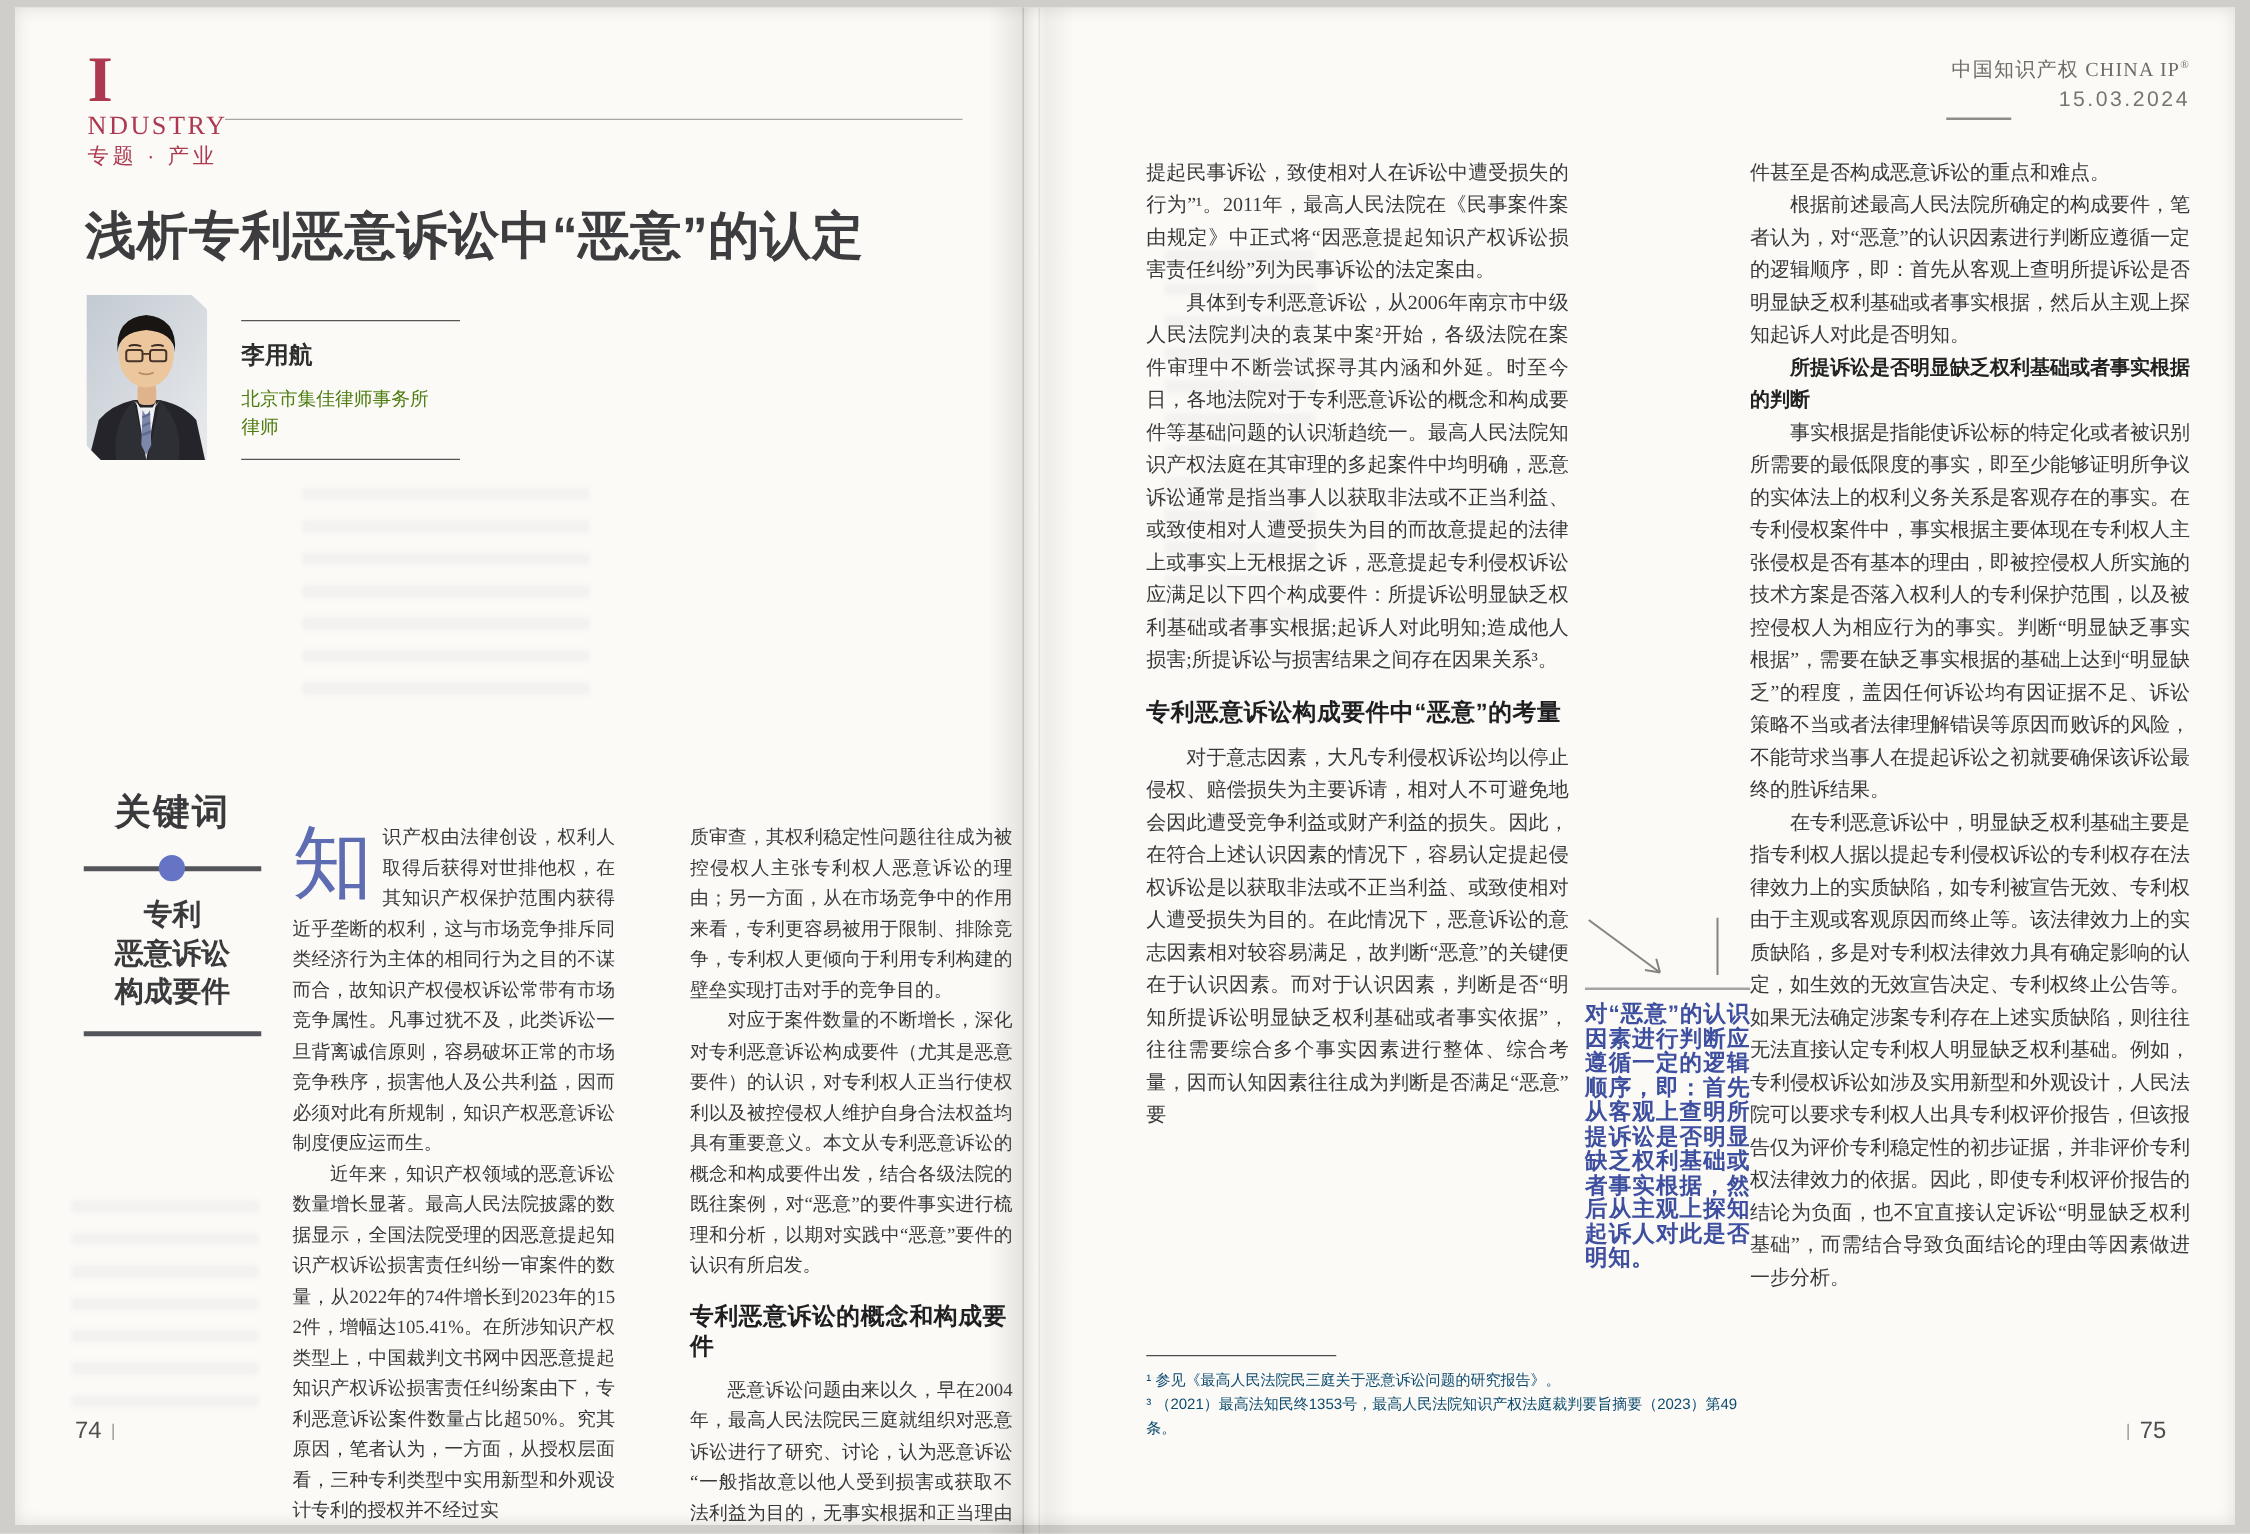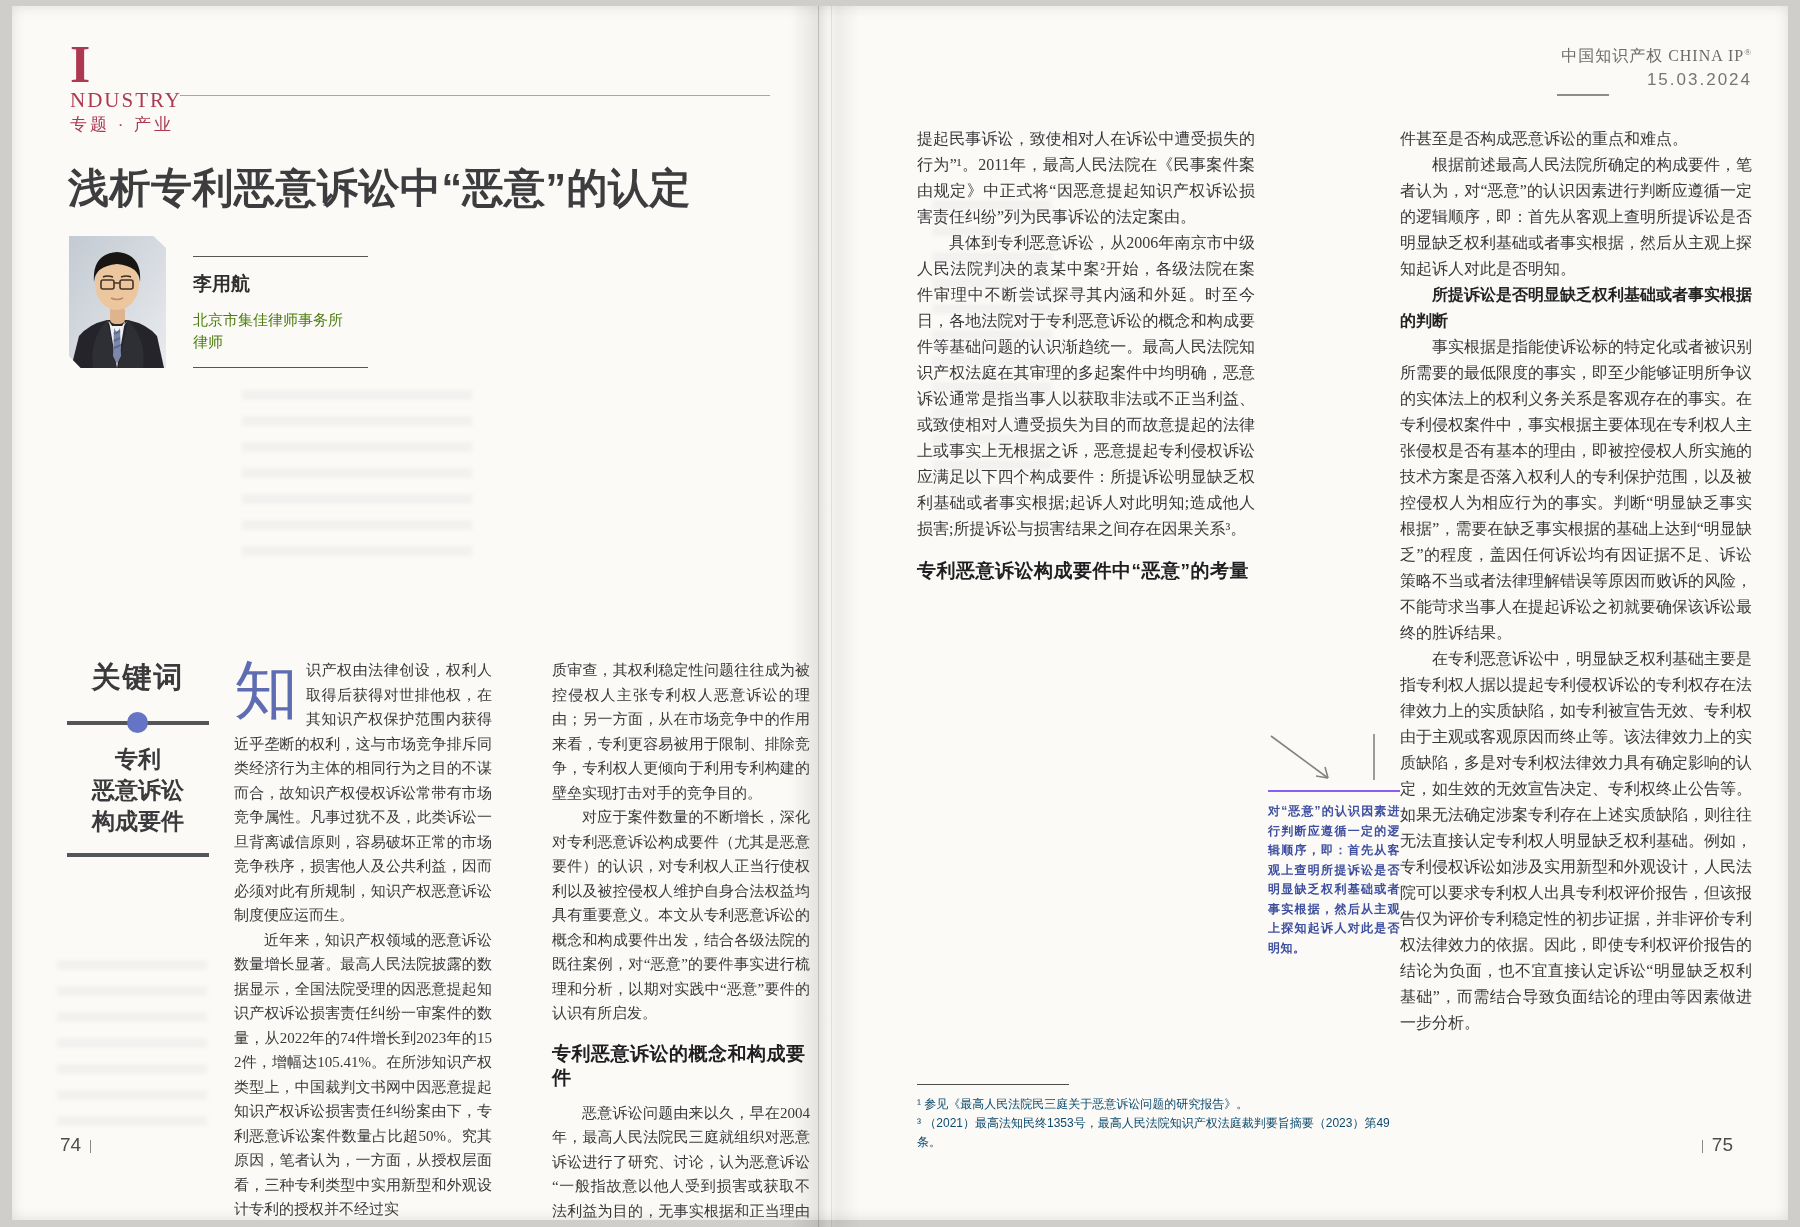--- a/index.html
+++ b/index.html
@@ -59,21 +59,21 @@
     clip-path:polygon(0 0,87% 0,100% 9%,100% 100%,12% 100%,0 91%);
     box-shadow:0 0 0 1px rgba(0,0,0,.05);
   }
   .author-info{position:absolute;left:124px;top:26px;width:175px;font-family:"Liberation Sans",sans-serif;}
   .author-rule{height:1px;background:#555;}
   .author-name{font-size:19px;font-weight:bold;color:#2e2e2e;margin:14px 0 12px;}
   .author-aff{font-size:15px;line-height:22px;color:#4d7c0f;}
   .author-rule-b{height:1px;background:#555;margin-top:14px;}
 
   
-  .keywords{position:absolute;left:55px;top:652px;width:142px;text-align:center;color:#3a3a3c;}
+  .keywords{position:absolute;left:55px;top:624px;width:142px;text-align:center;color:#3a3a3c;}
   .kw-title{font-size:29px;font-weight:bold;letter-spacing:2px;font-family:"Liberation Serif",serif;}
   .kw-divider{position:relative;height:22px;margin:14px 0 10px;}
   .kw-divider .bar{position:absolute;left:0;top:9px;width:100%;height:4px;background:#54555a;}
   .kw-divider .dot{position:absolute;left:50%;top:0;width:21px;height:21px;margin-left:-11px;border-radius:50%;background:#6674c6;}
   .kw-item{font-size:23px;font-weight:bold;line-height:31px;font-family:"Liberation Serif",serif;}
   .kw-bottom{height:4px;background:#54555a;margin-top:16px;}
 
   
   .col{position:absolute;text-align:justify;color:#39393b;word-break:break-all;}
   .col-left{font-size:15px;line-height:24.5px;}
@@ -90,23 +90,23 @@
     margin:16px 0 10px;text-align:left;text-indent:0;letter-spacing:.5px;
   }
   .sub-heading{
     font-family:"Liberation Sans",sans-serif;font-weight:bold;color:#222;text-indent:2em;
   }
 
   
   .pull-quote{position:absolute;left:1256px;top:728px;width:132px;}
   .pq-arrow{display:block;}
   .pq-text{
-    border-top:2px solid #8b5cf6;margin-top:4px;padding-top:10px;
+    border-top:2px solid #a3a3a3;margin-top:4px;padding-top:10px;
     font-family:"Liberation Sans","DejaVu Sans",sans-serif;
-    font-weight:bold;font-size:12px;line-height:19.5px;letter-spacing:.5px;
+    font-weight:bold;font-size:18px;line-height:19.5px;letter-spacing:.5px;
     color:#3e4f9f;text-align:justify;word-break:break-all;
   }
 
   
   .footnotes{position:absolute;left:905px;top:1078px;width:480px;font-family:"Liberation Sans",sans-serif;}
   .fn-rule{width:152px;height:1px;background:#4c4c4c;margin-bottom:10px;}
   .fn{font-size:12px;line-height:19px;color:#0c4a6e;}
 
   
   .pagenum{position:absolute;bottom:64px;font-family:"Liberation Sans",sans-serif;font-size:19px;color:#4d4d4d;font-weight:normal;}
@@ -219,20 +219,21 @@
     <div class="journal-header">
       <div class="journal-name"><span>中国知识产权 CHINA IP</span><sup>®</sup></div>
       <div class="journal-date">15.03.2024</div>
     </div>
     <div class="journal-rule"></div>
 
     <div class="col col-right" style="left:905px;top:120px;width:338px;">
       <p>提起民事诉讼，致使相对人在诉讼中遭受损失的行为”¹。2011年，最高人民法院在《民事案件案由规定》中正式将“因恶意提起知识产权诉讼损害责任纠纷”列为民事诉讼的法定案由。</p>
       <p class="ind">具体到专利恶意诉讼，从2006年南京市中级人民法院判决的袁某中案²开始，各级法院在案件审理中不断尝试探寻其内涵和外延。时至今日，各地法院对于专利恶意诉讼的概念和构成要件等基础问题的认识渐趋统一。最高人民法院知识产权法庭在其审理的多起案件中均明确，恶意诉讼通常是指当事人以获取非法或不正当利益、或致使相对人遭受损失为目的而故意提起的法律上或事实上无根据之诉，恶意提起专利侵权诉讼应满足以下四个构成要件：所提诉讼明显缺乏权利基础或者事实根据;起诉人对此明知;造成他人损害;所提诉讼与损害结果之间存在因果关系³。</p>
       <h2 class="sec-heading">专利恶意诉讼构成要件中“恶意”的考量</h2>
+      <p class="ind">对于意志因素，大凡专利侵权诉讼均以停止侵权、赔偿损失为主要诉请，相对人不可避免地会因此遭受竞争利益或财产利益的损失。因此，在符合上述认识因素的情况下，容易认定提起侵权诉讼是以获取非法或不正当利益、或致使相对人遭受损失为目的。在此情况下，恶意诉讼的意志因素相对较容易满足，故判断“恶意”的关键便在于认识因素。而对于认识因素，判断是否“明知所提诉讼明显缺乏权利基础或者事实依据”，往往需要综合多个事实因素进行整体、综合考量，因而认知因素往往成为判断是否满足“恶意”要</p>
     </div>
 
     <div class="pull-quote">
       <svg class="pq-arrow" width="132" height="52" viewBox="0 0 132 52">
         <line x1="3" y1="2" x2="60" y2="44" stroke="#86837f" stroke-width="1.6"></line>
         <path d="M60 44 L48 42 M60 44 L57 33" stroke="#86837f" stroke-width="1.6" fill="none"></path>
         <line x1="106" y1="0" x2="106" y2="46" stroke="#86837f" stroke-width="1.6"></line>
       </svg>
       <div class="pq-text">对“恶意”的认识因素进行判断应遵循一定的逻辑顺序，即：首先从客观上查明所提诉讼是否明显缺乏权利基础或者事实根据，然后从主观上探知起诉人对此是否明知。</div>
     </div>

